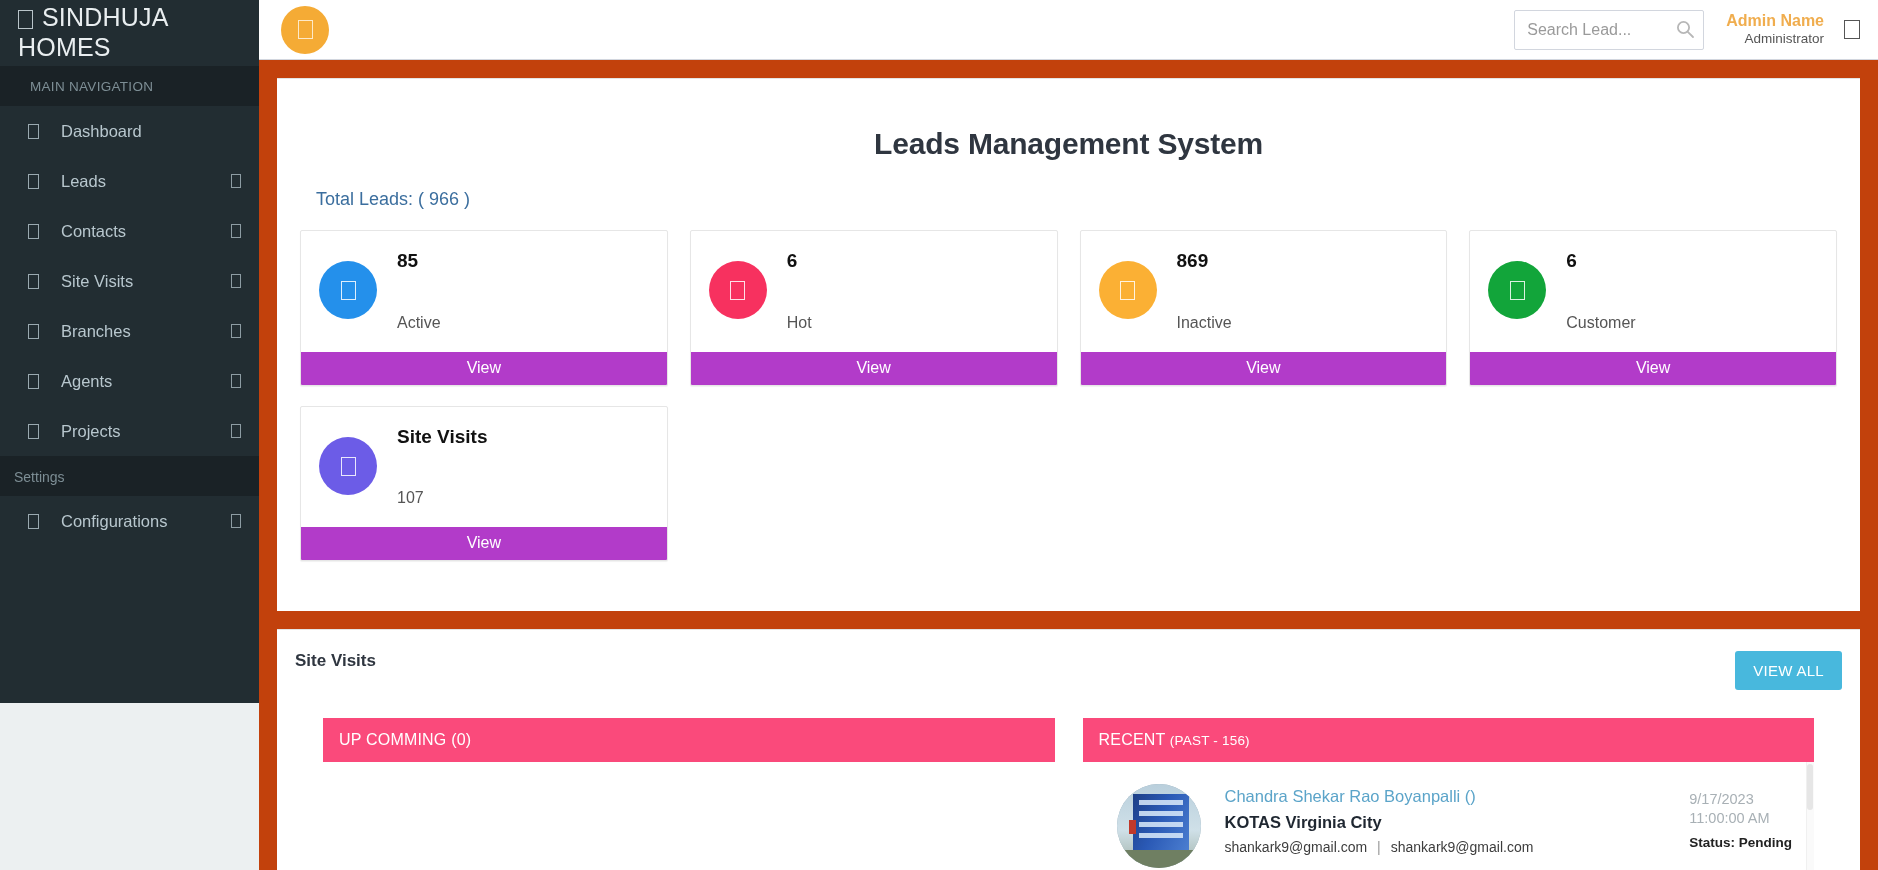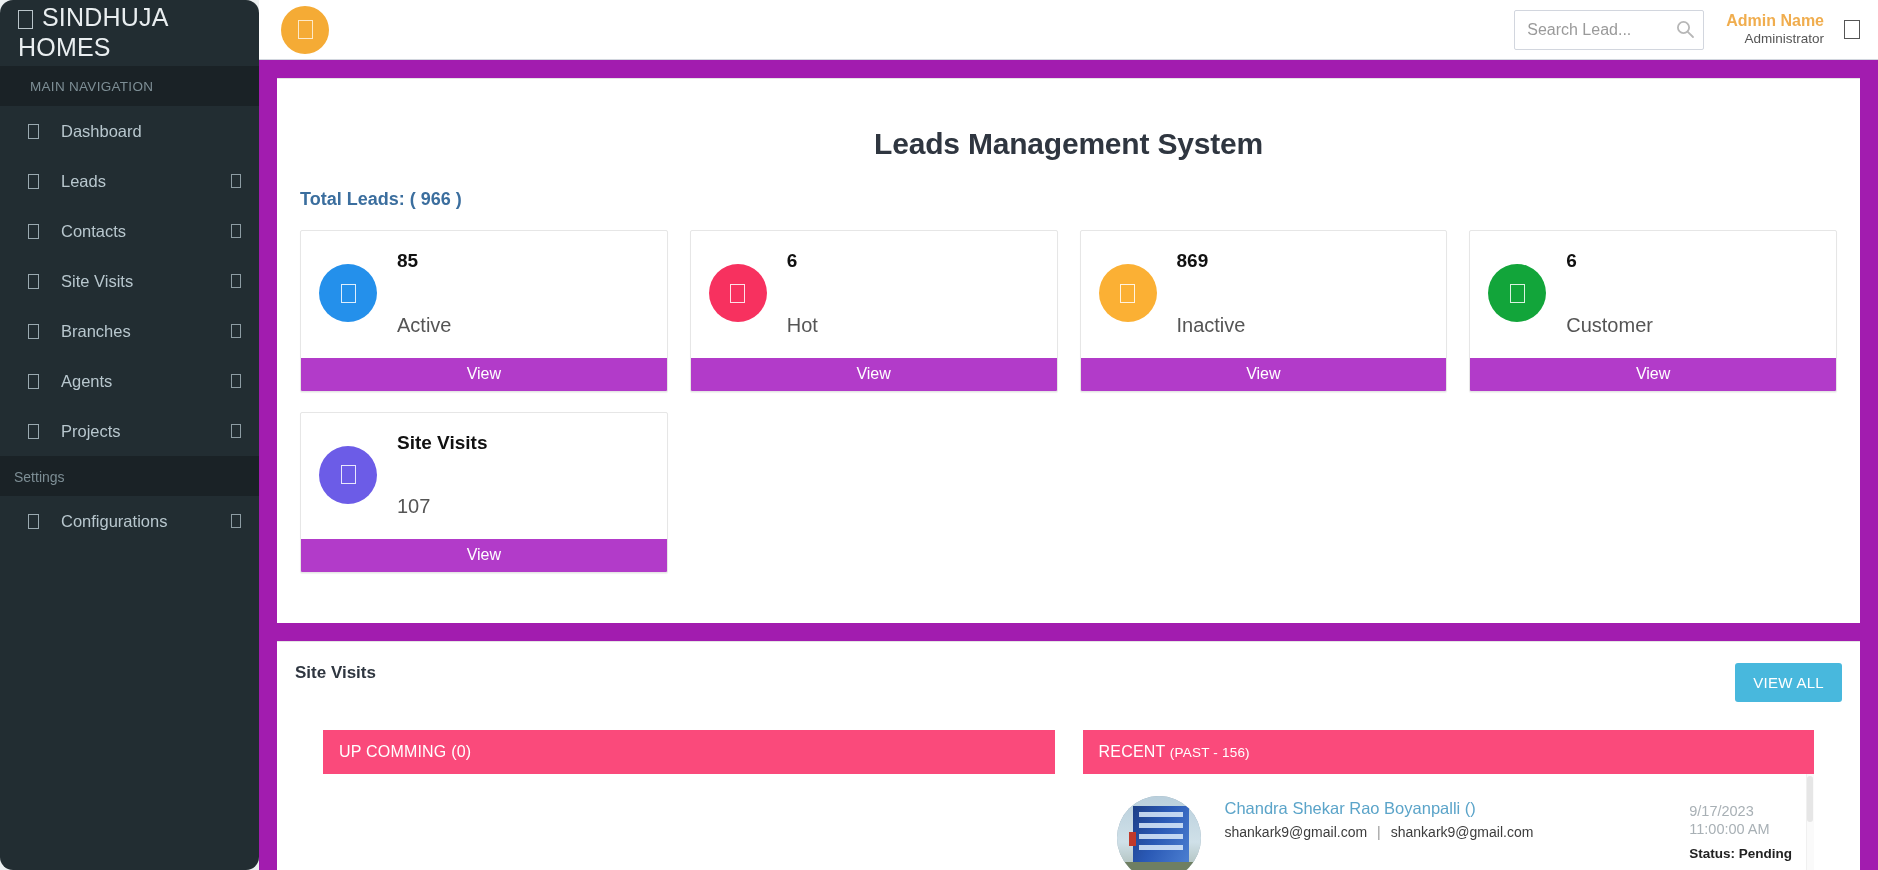--- a/index.html
+++ b/index.html
@@ -13,24 +13,23 @@
     background: #ecf0f1;
   }
 
   .app { display: flex; width: 1878px; height: 870px; }
 
   
   .sidebar {
     width: 259px;
     flex: 0 0 259px;
     background: #222d32;
-    height: 870px;
+    height: 703px;
     overflow: hidden;
     position: relative;
-    border-radius: 13px;
   }
   .logo-box {
     height: 66px;
     display: flex;
     align-items: flex-start;
     padding: 2px 0 0 18px;
   }
   .logo-text {
     color: #e9eef0;
     font-size: 25px;
@@ -142,21 +141,21 @@
     width: 16px; height: 19px;
     border: 1px solid #555;
     flex: 0 0 16px;
     cursor: pointer;
   }
 
   
   .content {
     flex: 1 1 auto;
     overflow: hidden;
-    background: #a21caf;
+    background: #c2410c;
     padding: 18px 18px 0 18px;
   }
 
   .panel {
     background: #fff;
     border-top: 1px solid #e4e4e4;
     margin-bottom: 18px;
   }
   .panel-top { padding: 22px 0 30px 0; }
 
@@ -165,22 +164,22 @@
     font-size: 30px;
     font-weight: bold;
     color: #2f3640;
     margin: 26px 0 28px 0;
     letter-spacing: -.2px;
   }
 
   .total-leads {
     color: #3b6e9e;
     font-size: 18px;
-    font-weight: bold;
-    padding-left: 23px;
+    font-weight: normal;
+    padding-left: 39px;
     margin-bottom: 20px;
   }
 
   .cards { display: flex; flex-wrap: wrap; padding: 0 12px; }
   .card-col { width: 25%; padding: 0 11px 20px 11px; }
   .card {
     background: #fff;
     border: 1px solid #e6e6e6;
     border-radius: 2px;
     box-shadow: 0 1px 1px rgba(0,0,0,.06);
@@ -198,21 +197,21 @@
     flex: 0 0 58px;
     display: flex; align-items: center; justify-content: center;
     margin-right: 20px;
   }
   .bubble-glyph {
     width: 15px; height: 19px;
     border: 1px solid rgba(255,255,255,.85);
   }
   .card-num { font-size: 19px; font-weight: bold; color: #111; line-height: 1.45; }
   .card-num.title-style { font-size: 19px; }
-  .card-lab { font-size: 20px; color: #555; line-height: 1.45; margin-top: 36px; }
+  .card-lab { font-size: 16px; color: #555; line-height: 1.45; margin-top: 36px; }
   .card-foot {
     background: #b23bc9;
     color: #fff;
     text-align: center;
     font-size: 16px;
     padding: 7px 0 8px 0;
     cursor: pointer;
   }
 
   
@@ -534,20 +533,21 @@
                     <span class="thumb-building"></span>
                     <span class="thumb-win" style="left:22px;top:16px;width:44px;height:5px;"></span>
                     <span class="thumb-win" style="left:22px;top:27px;width:44px;height:5px;"></span>
                     <span class="thumb-win" style="left:22px;top:38px;width:44px;height:5px;"></span>
                     <span class="thumb-win" style="left:22px;top:49px;width:44px;height:5px;"></span>
                     <span class="thumb-red"></span>
                     <span class="thumb-ground"></span>
                   </div>
                   <div class="visit-info">
                     <div class="visit-person">Chandra Shekar Rao Boyanpalli ()</div>
+                    <div class="visit-project">KOTAS Virginia City</div>
                     <div class="visit-contacts"><span>shankark9@gmail.com</span><span class="sep">|</span><span>shankark9@gmail.com</span></div>
                   </div>
                   <div class="visit-meta">
                     <div class="visit-date">9/17/2023</div>
                     <div class="visit-date">11:00:00 AM</div>
                     <div class="visit-status">Status: Pending</div>
                   </div>
                 </div>
 
               </div>

